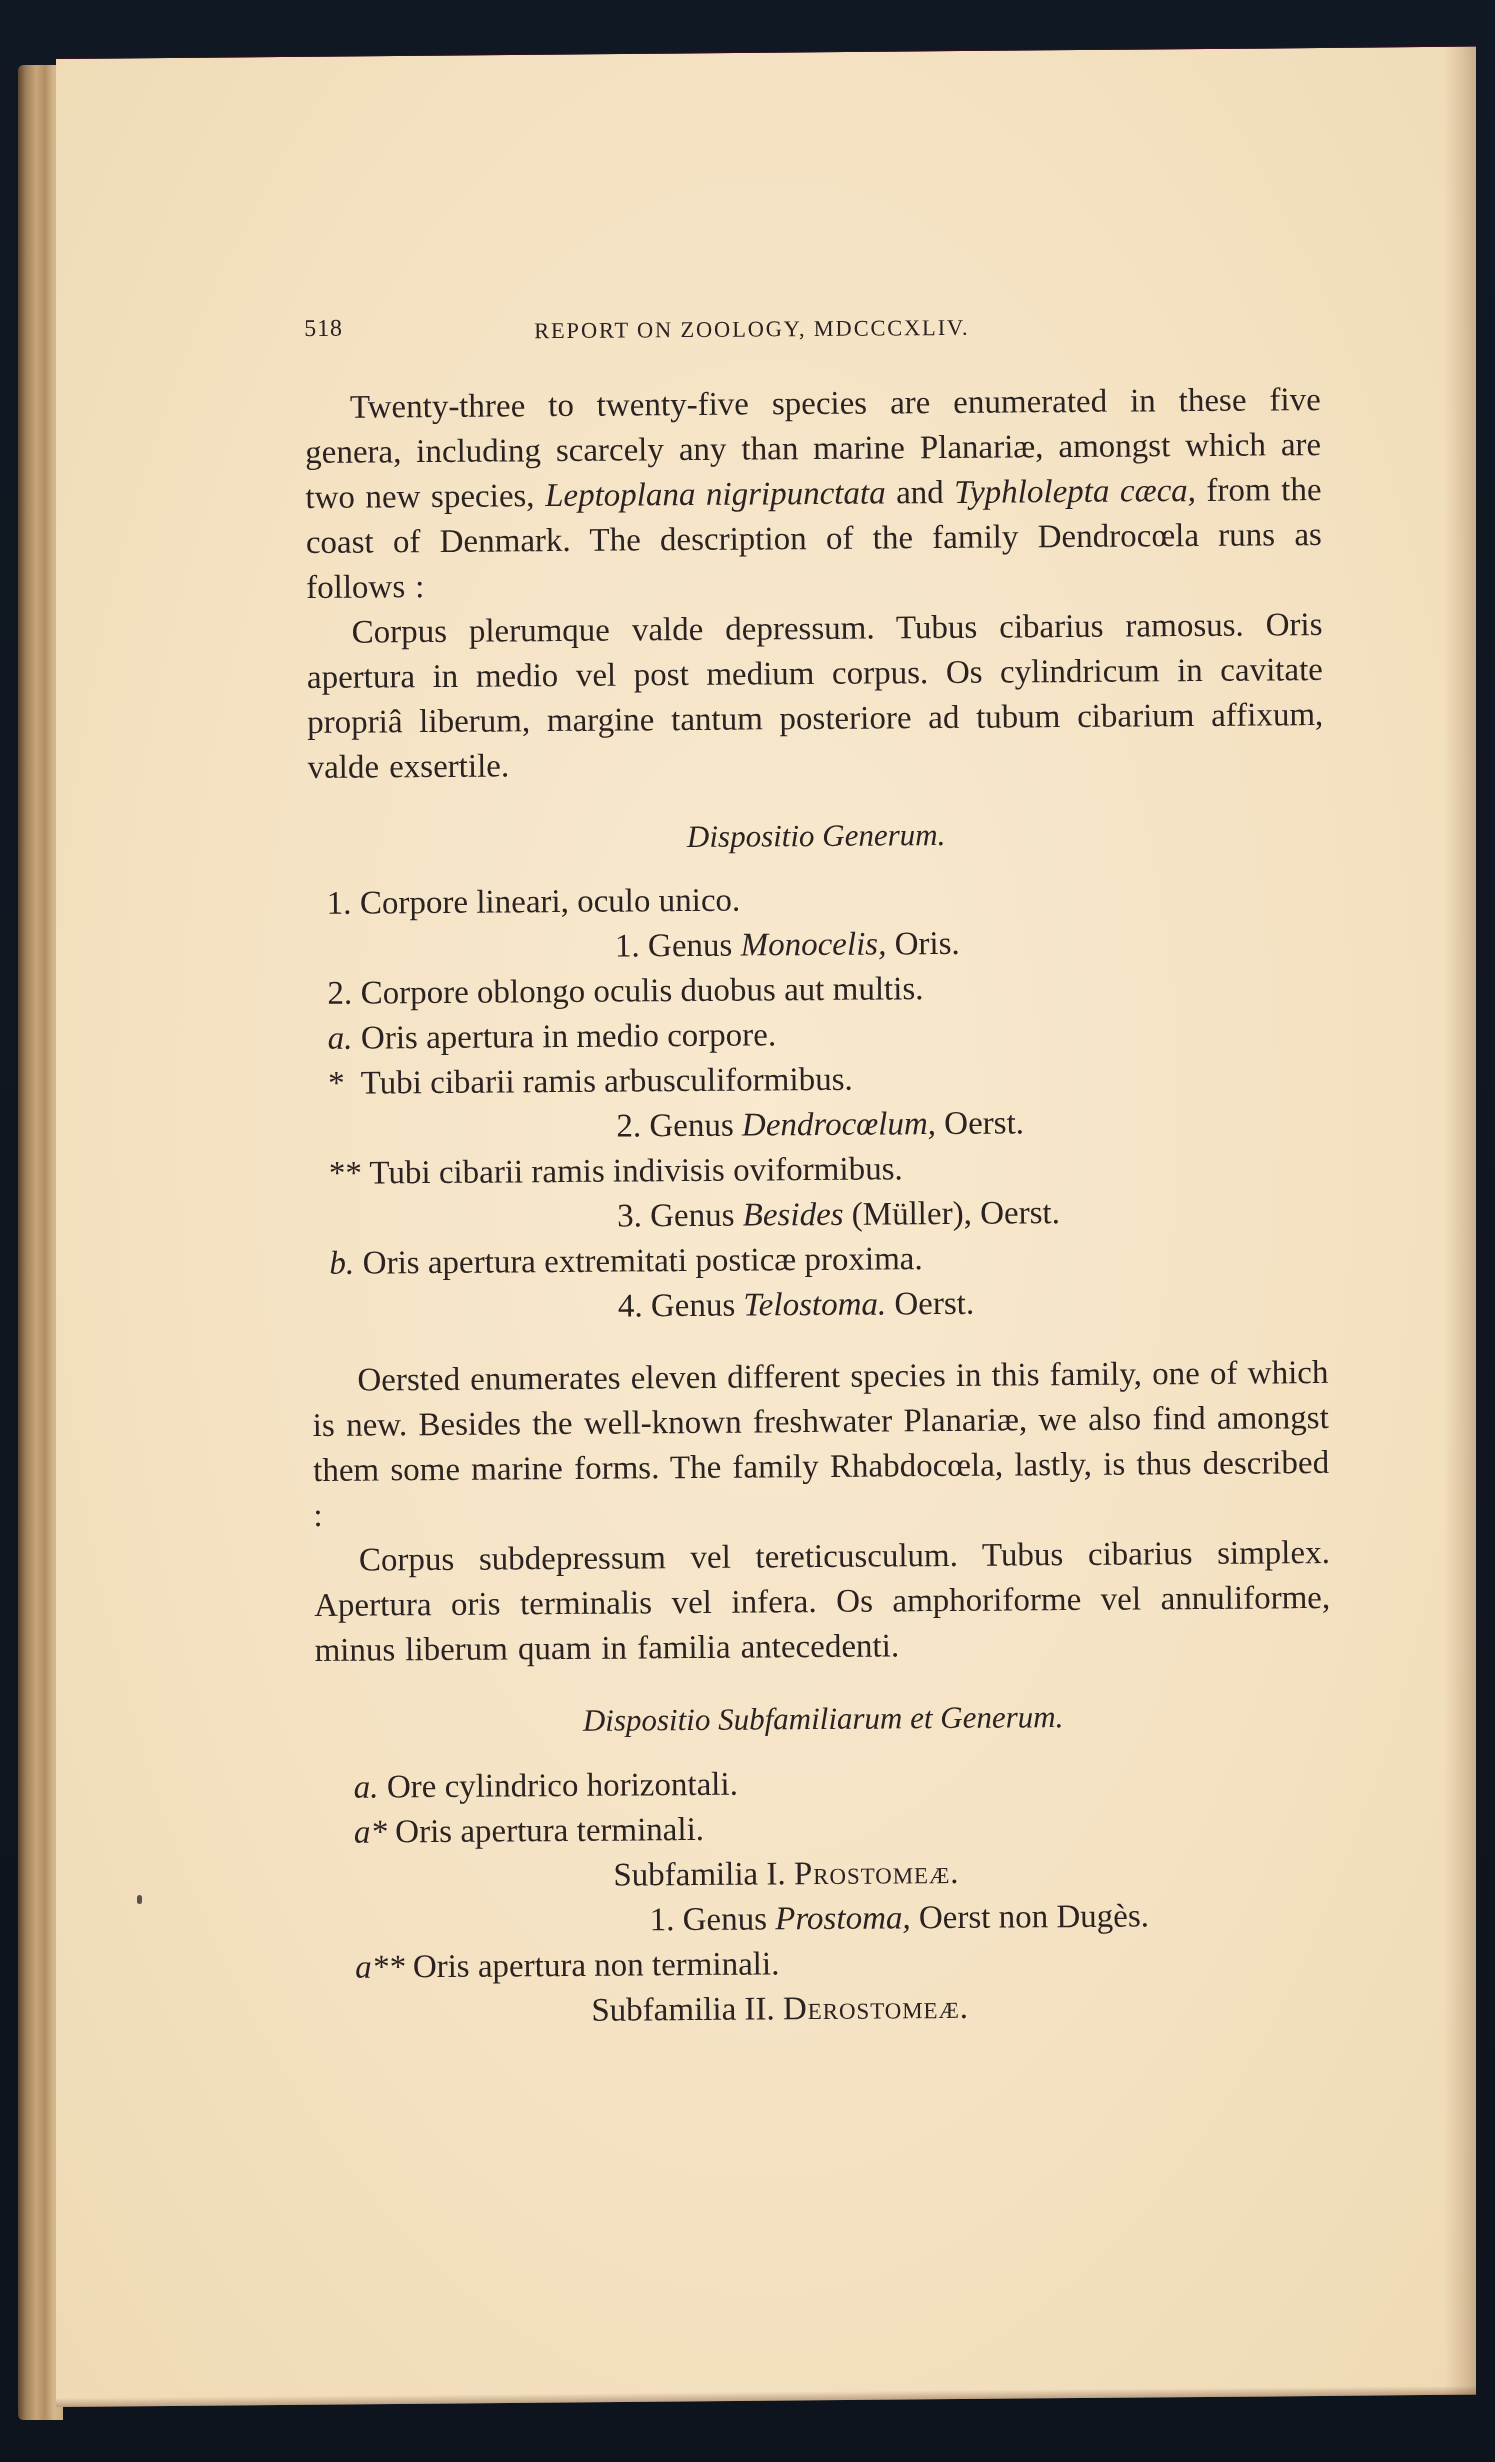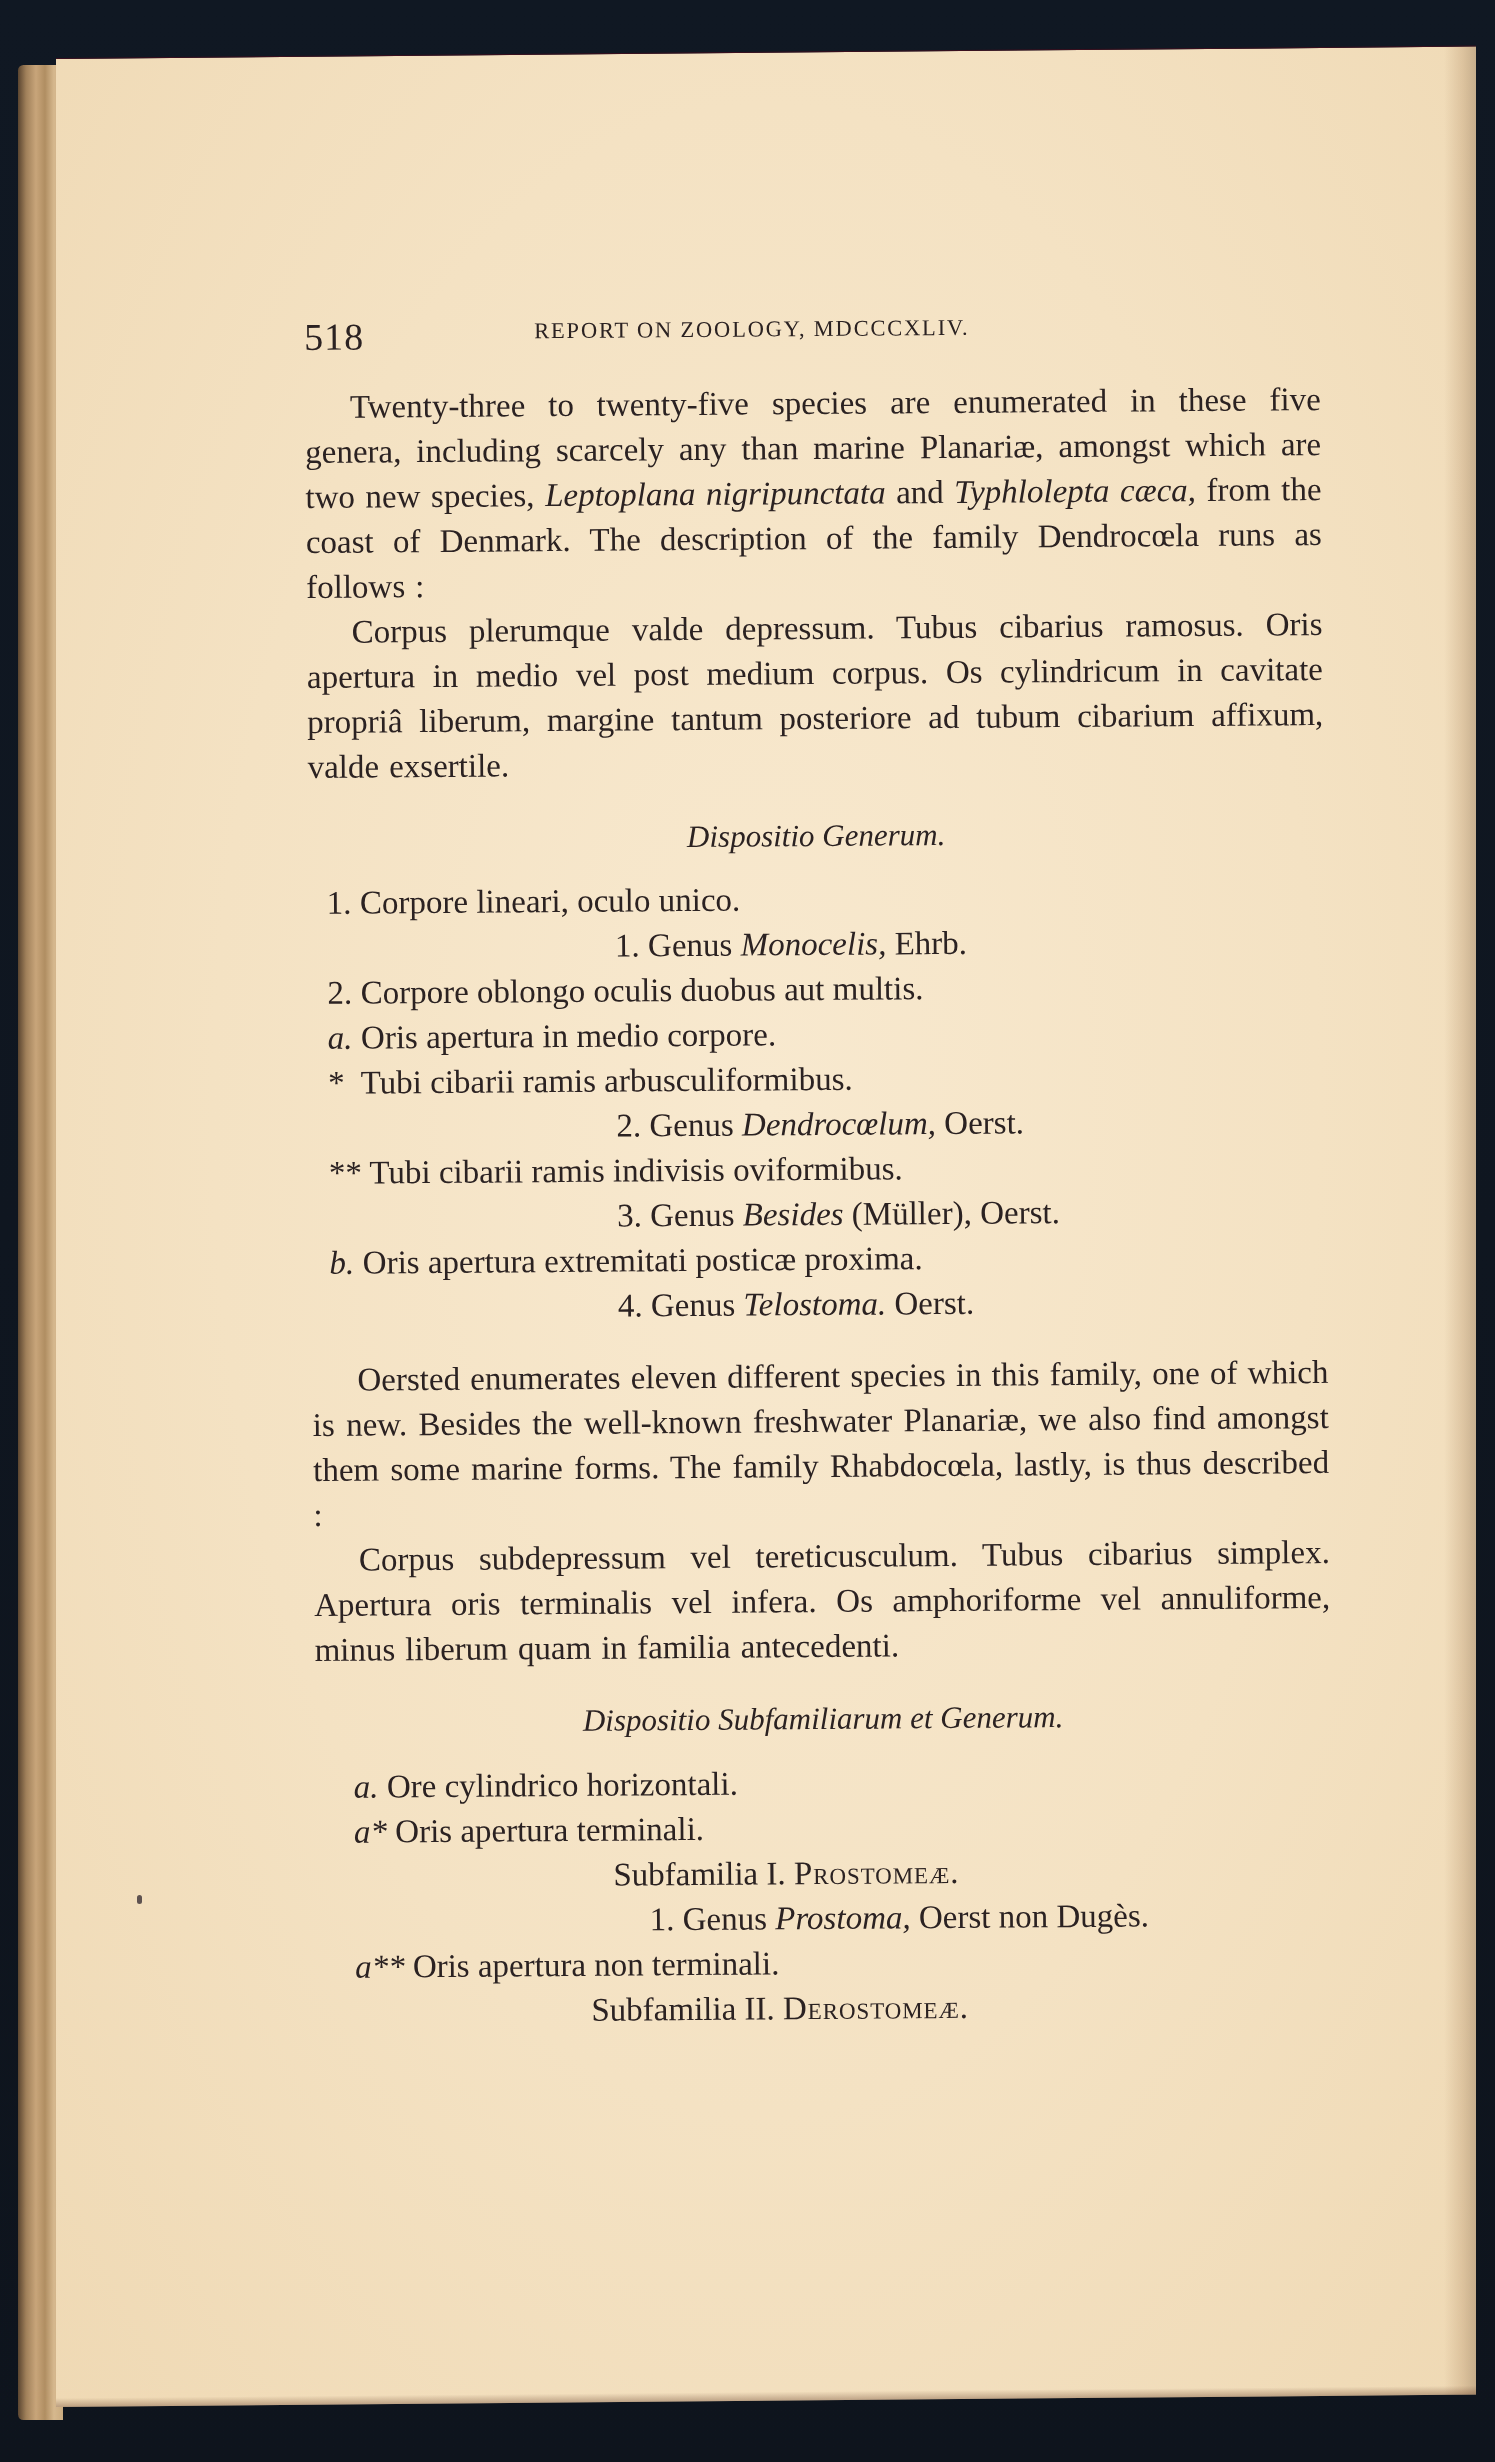--- a/index.html
+++ b/index.html
@@ -64,21 +64,21 @@
       transform-origin: left top;
     }
     .running-head {
       position: relative;
       height: 54px;
     }
     .page-number {
       position: absolute;
       left: 0;
       top: 9px;
-      font-size: 38px;
+      font-size: 24px;
       letter-spacing: 0.9px;
     }
     .header-title {
       position: absolute;
       left: 230px;
       top: 14.4px;
       font-size: 22.5px;
       letter-spacing: 1.8px;
       text-transform: uppercase;
     }
@@ -153,21 +153,21 @@
 
   <div>
     <div class="list-line l-indent">
       <span class="marker">1.</span>
       <span>Corpore lineari, oculo unico.</span>
     </div>
     <div class="list-line genus-line">
       <span>1.</span>
       <span>Genus</span>
       <i>Monocelis,</i>
-      <span>Ehrb.</span>
+      <span>Oris.</span>
     </div>
     <div class="list-line l-indent">
       <span class="marker">2.</span>
       <span>Corpore oblongo oculis duobus aut multis.</span>
     </div>
     <div class="list-line l-indent">
       <span class="marker marker-it">a.</span>
       <span>Oris apertura in medio corpore.</span>
     </div>
     <div class="list-line l-indent">

